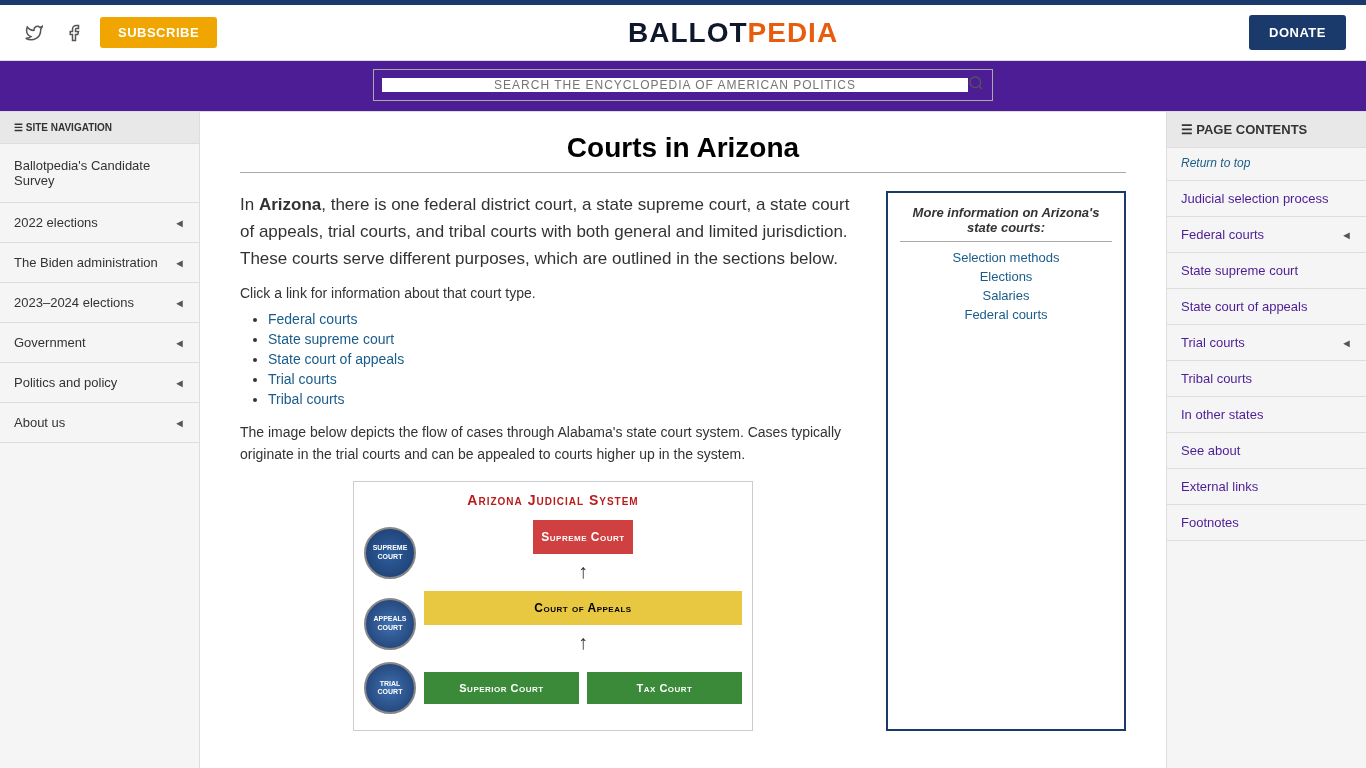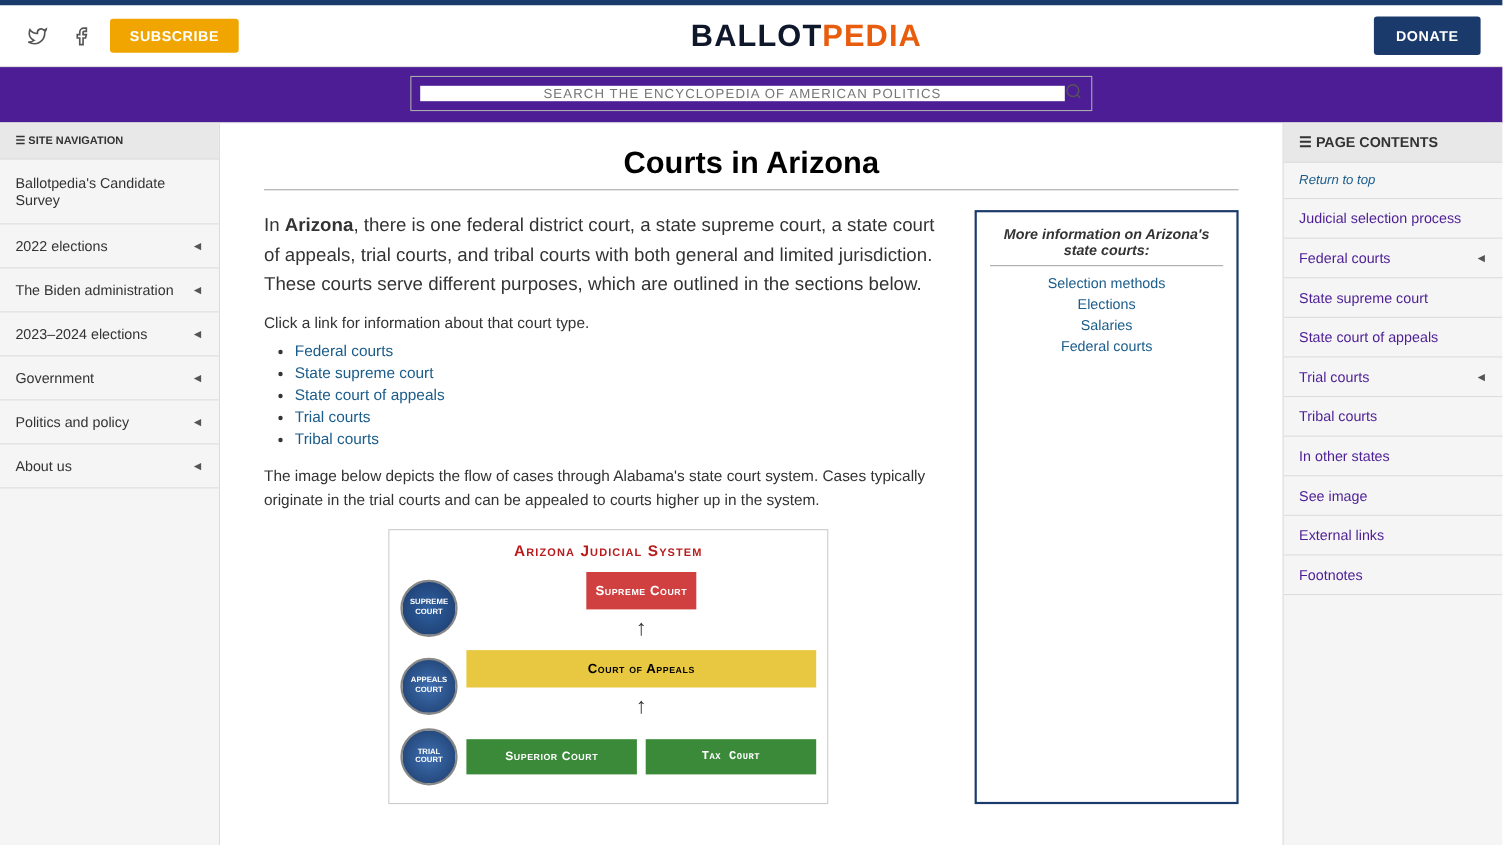--- a/index.html
+++ b/index.html
@@ -257,21 +257,21 @@
       text-align: center;
       font-size: 12px;
       font-variant: small-caps;
       letter-spacing: 0.5px;
       font-weight: bold;
       color: #000;
     }
     .court-box-red { background: #d04040; color: #fff; }
     .court-box-yellow { background: #e8c840; color: #000; }
     .court-box-green { background: #3a8a3a; color: #fff; }
-    .court-box-green2 { background: #3a8a3a; color: #fff; font-family: Liberation Mono, monospace; }
+    .court-box-green2 { background: #3a8a3a; color: #fff; }
 
     .arrow-up {
       display: flex;
       justify-content: center;
       align-items: center;
       font-size: 20px;
       color: #333;
       margin: 2px 0;
     }
 
@@ -490,21 +490,21 @@
       <a href="#">Trial courts</a>
       <span class="sidebar-chevron">◄</span>
     </div>
     <div class="toc-item">
       <a href="#">Tribal courts</a>
     </div>
     <div class="toc-item">
       <a href="#">In other states</a>
     </div>
     <div class="toc-item">
-      <a href="#">See image</a>
+      <a href="#">See about</a>
     </div>
     <div class="toc-item">
       <a href="#">External links</a>
     </div>
     <div class="toc-item">
       <a href="#">Footnotes</a>
     </div>
   </div>
 
 </div>

